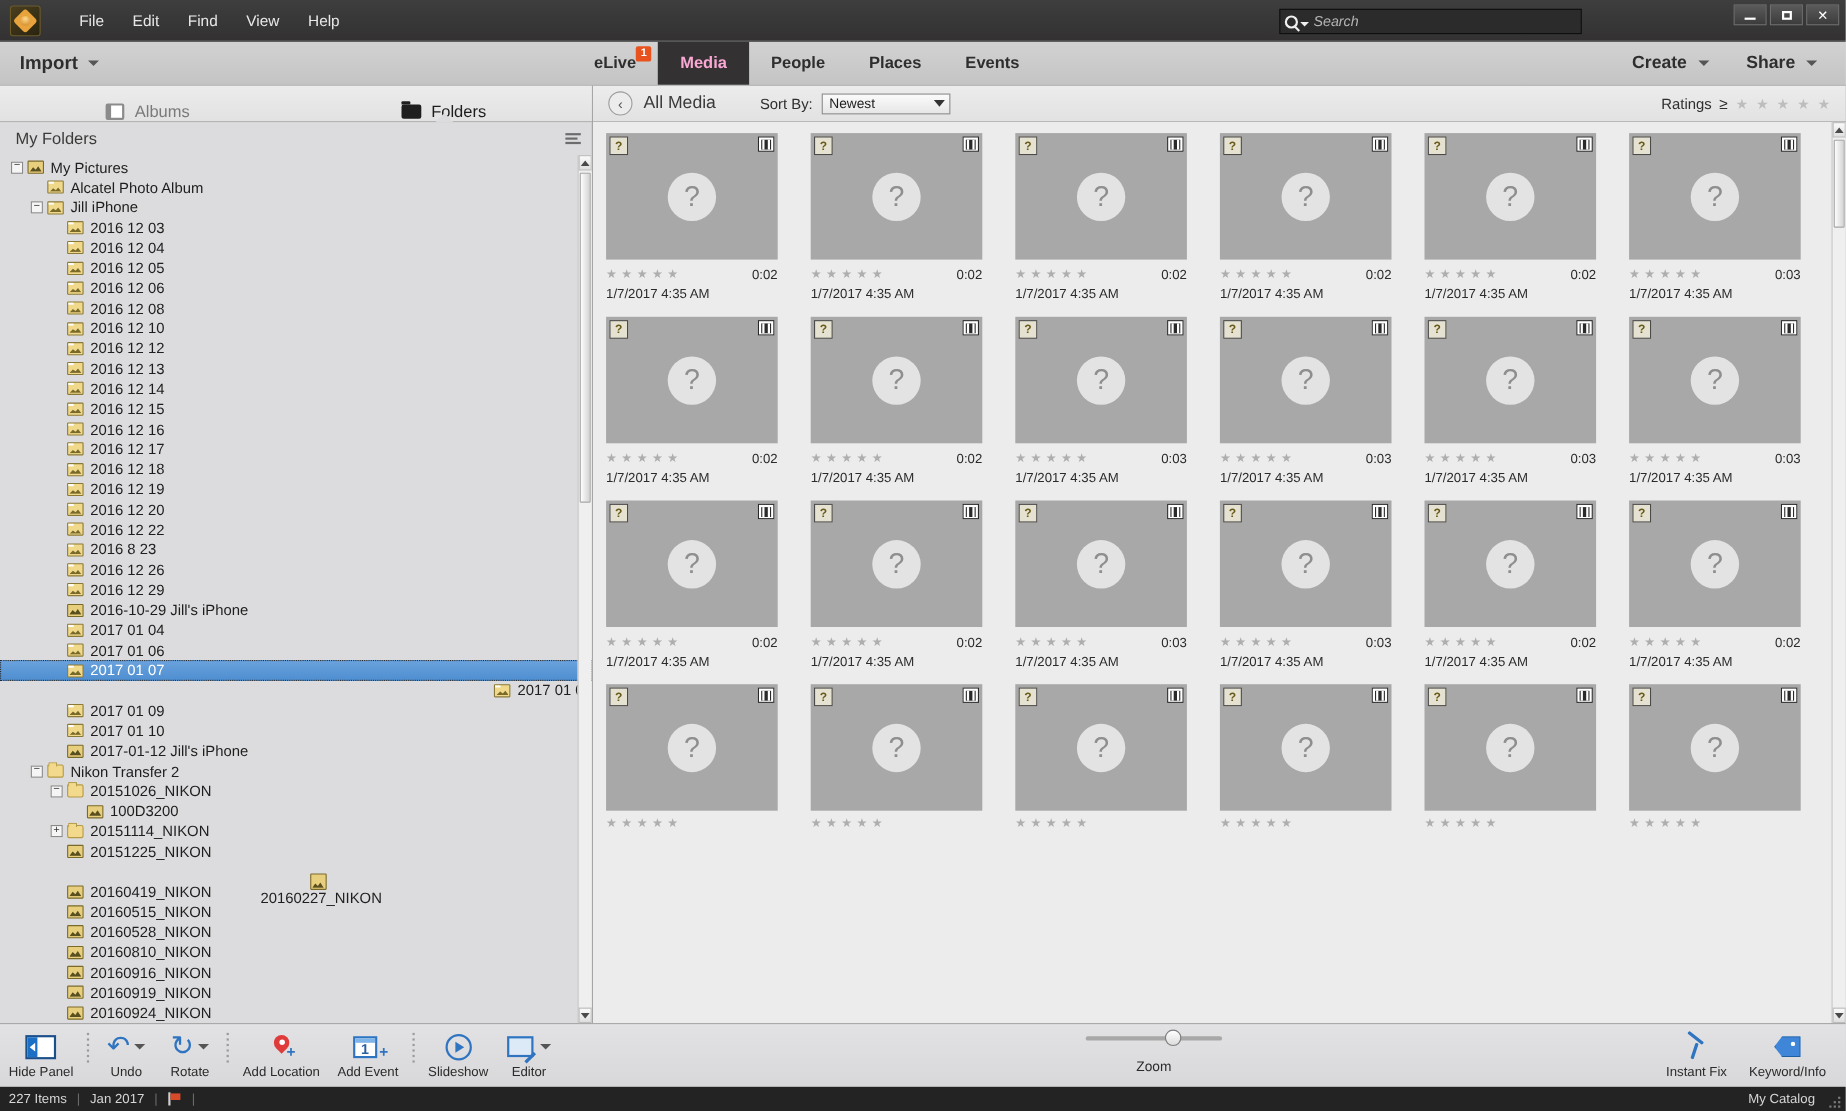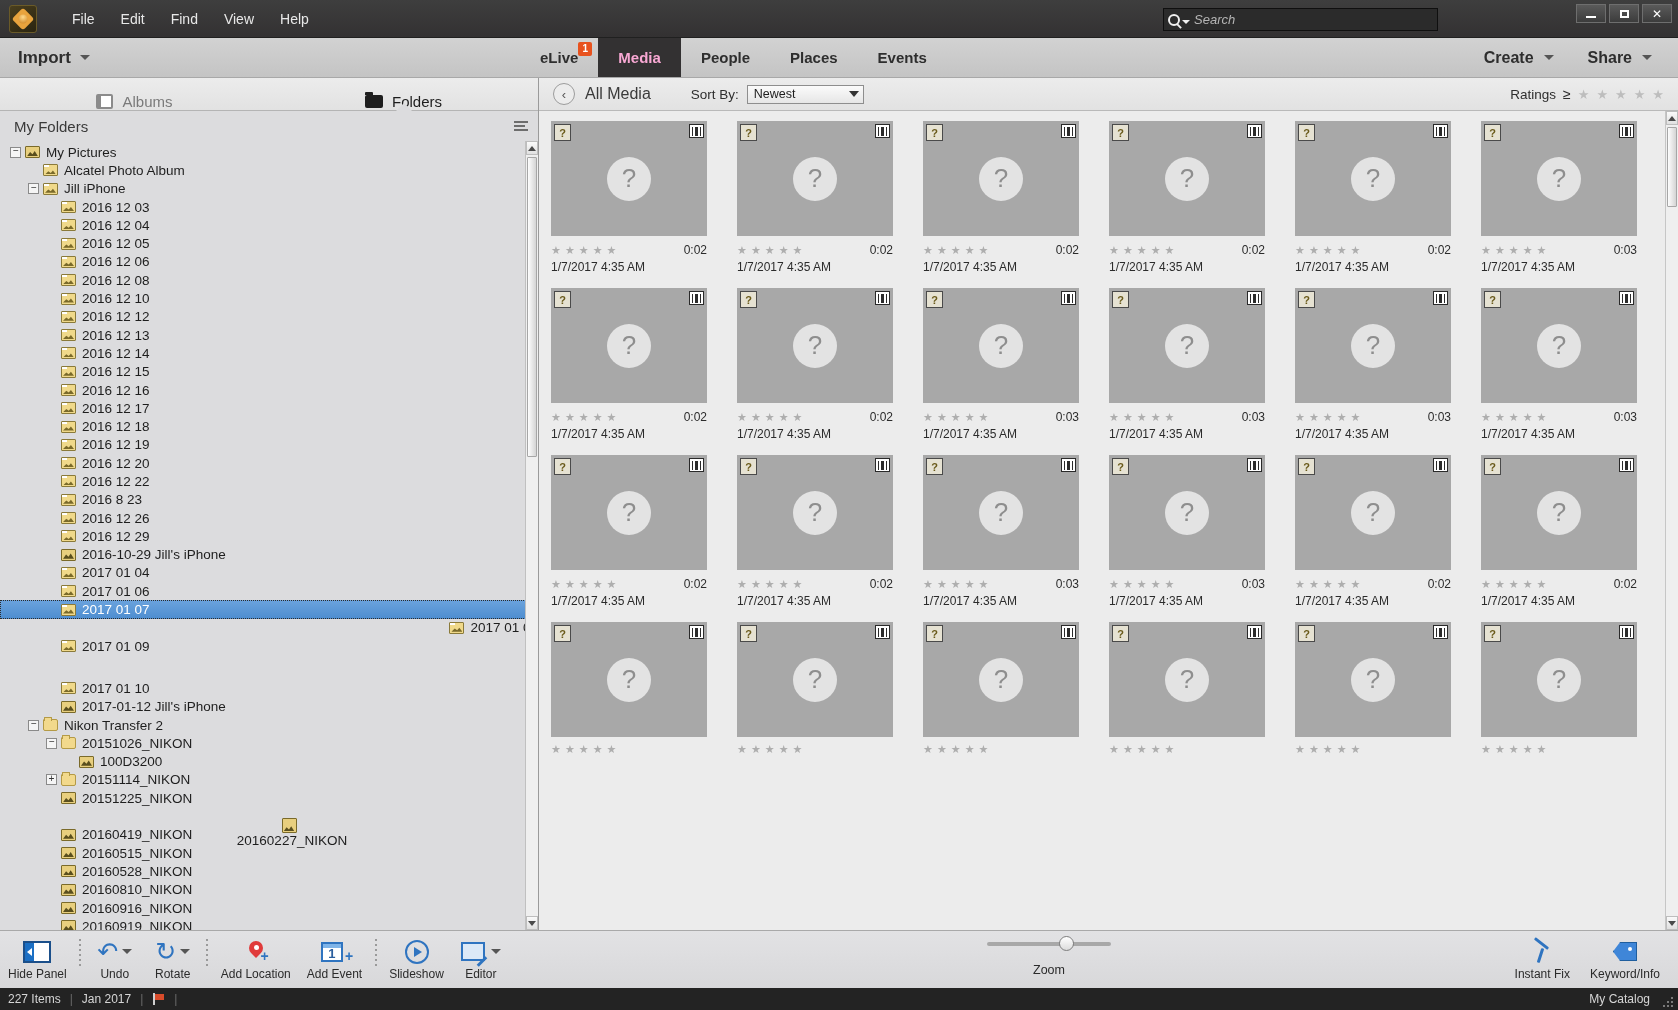--- a/index.html
+++ b/index.html
@@ -481,21 +481,21 @@
             <div class="trow" style="padding-left: 46px; justify-content: flex-end;">
               <span class="twist none"></span>
               <span class="ic-pic top"></span>
               <span>2017 01 08</span>
             </div>
             <div class="trow" style="padding-left: 46px;">
               <span class="twist none"></span>
               <span class="ic-pic top"></span>
               <span>2017 01 09</span>
             </div>
-            <div class="trow" style="padding-left: 46px; margin-top: 24px;">
+            <div class="trow" style="padding-left: 46px;">
               <span class="twist none"></span>
               <span class="ic-pic top"></span>
               <span>2017 01 10</span>
             </div>
             <div class="trow" style="padding-left: 46px;">
               <span class="twist none"></span>
               <span class="ic-mypic"></span>
               <span>2017-01-12 Jill's iPhone</span>
             </div>
             <div class="trow" style="padding-left: 28px;">

